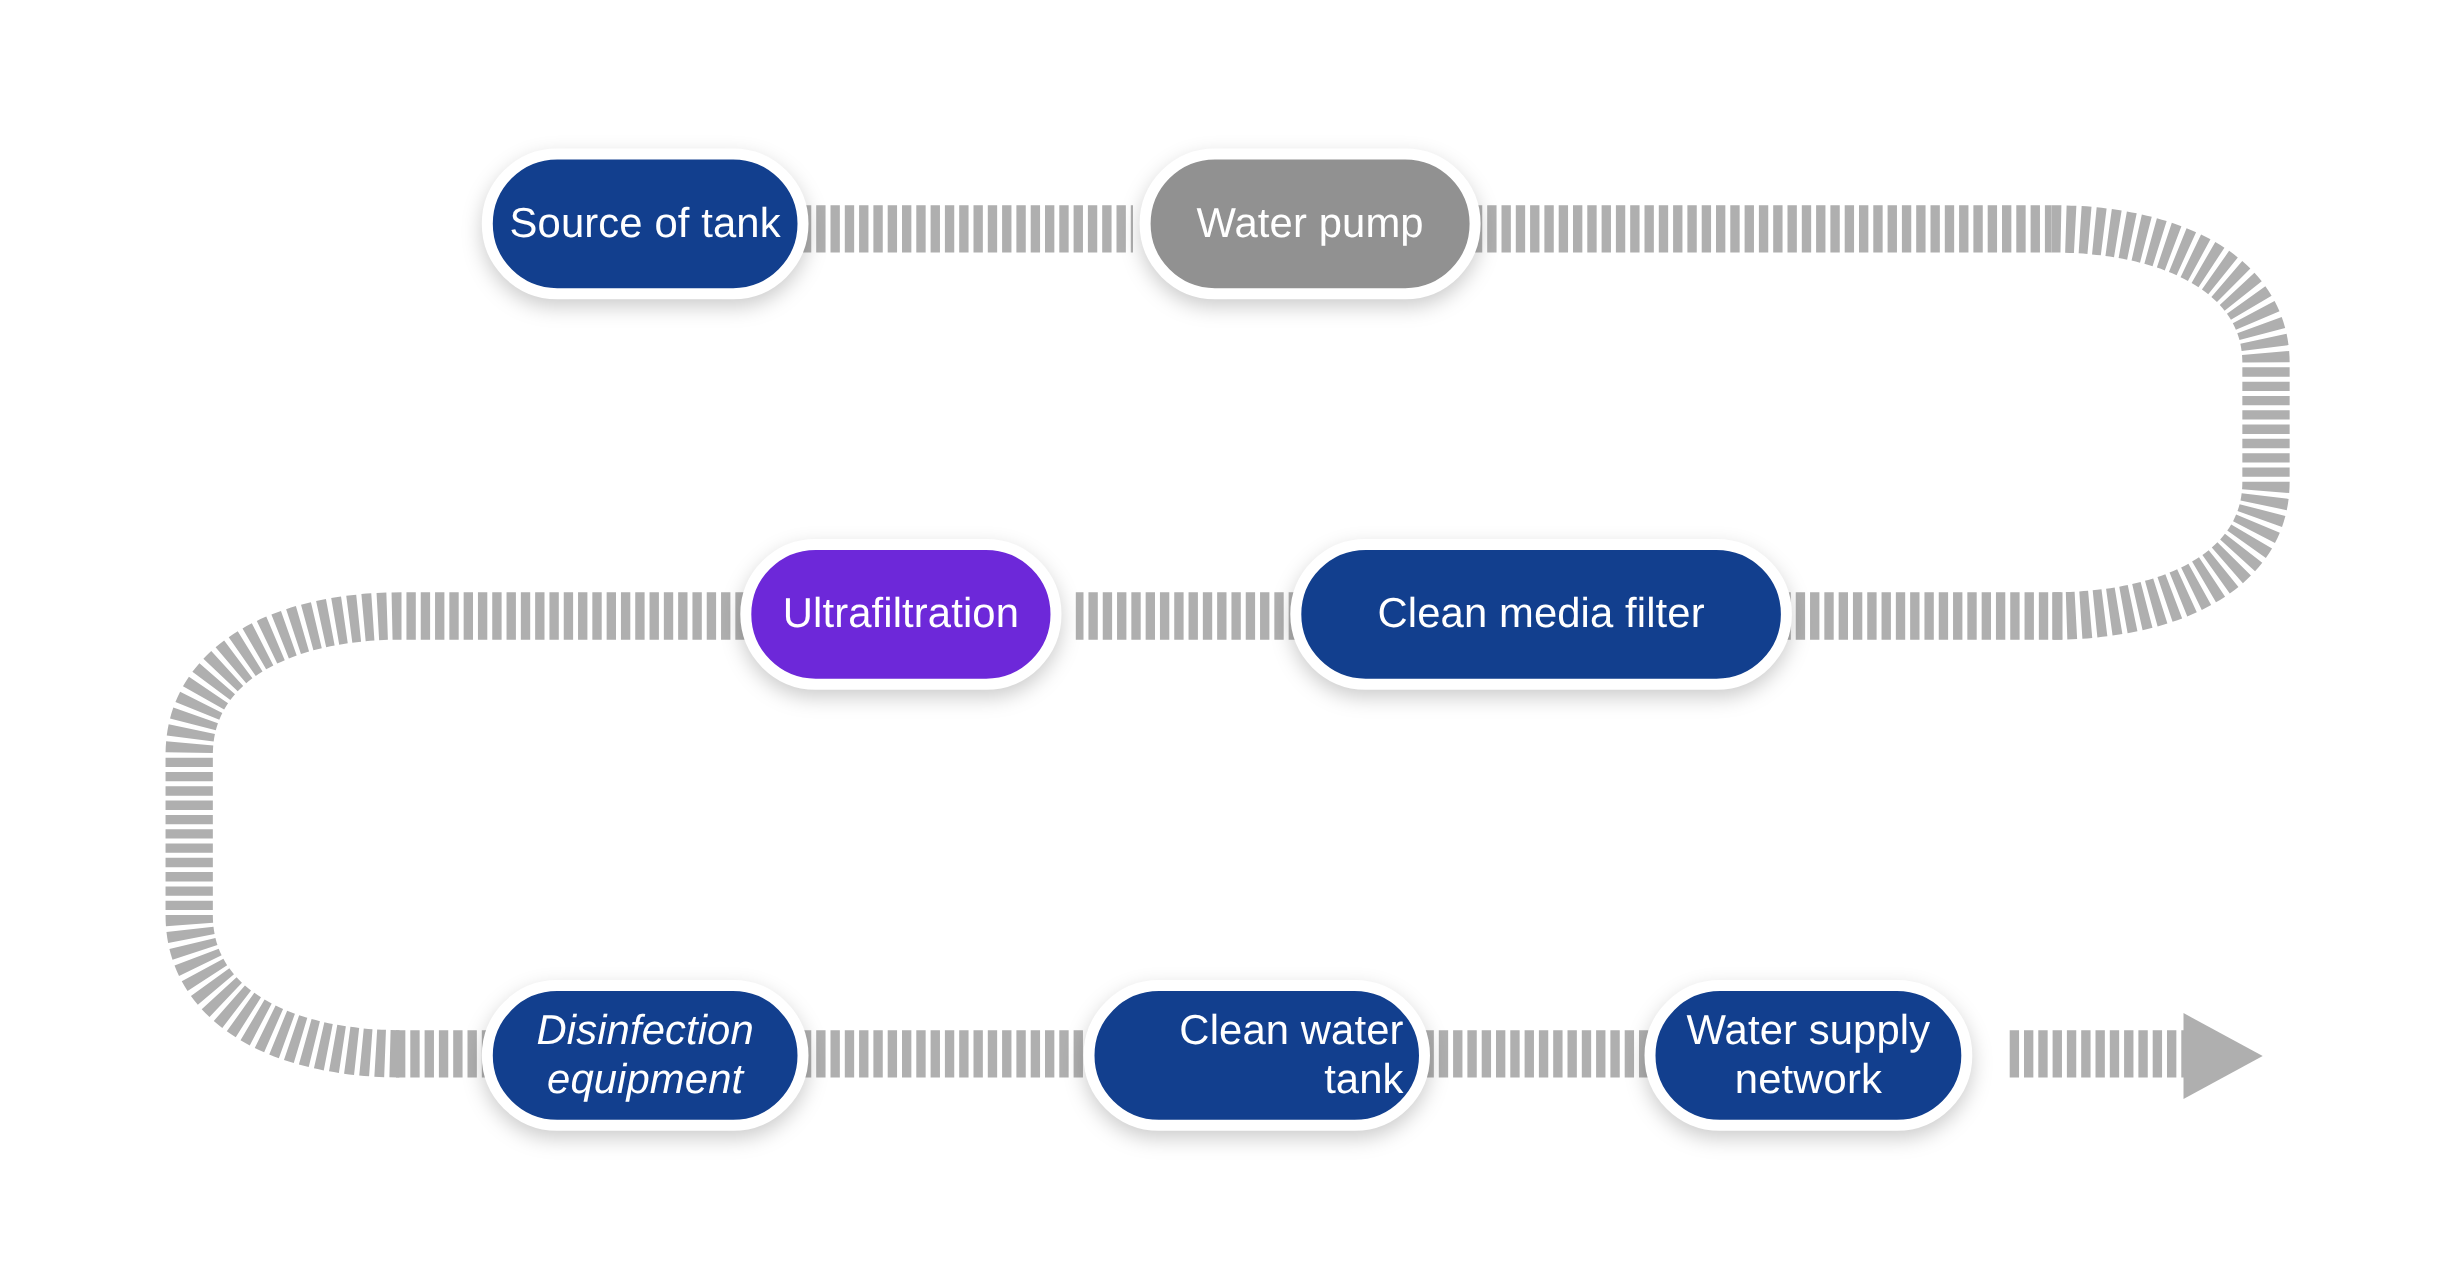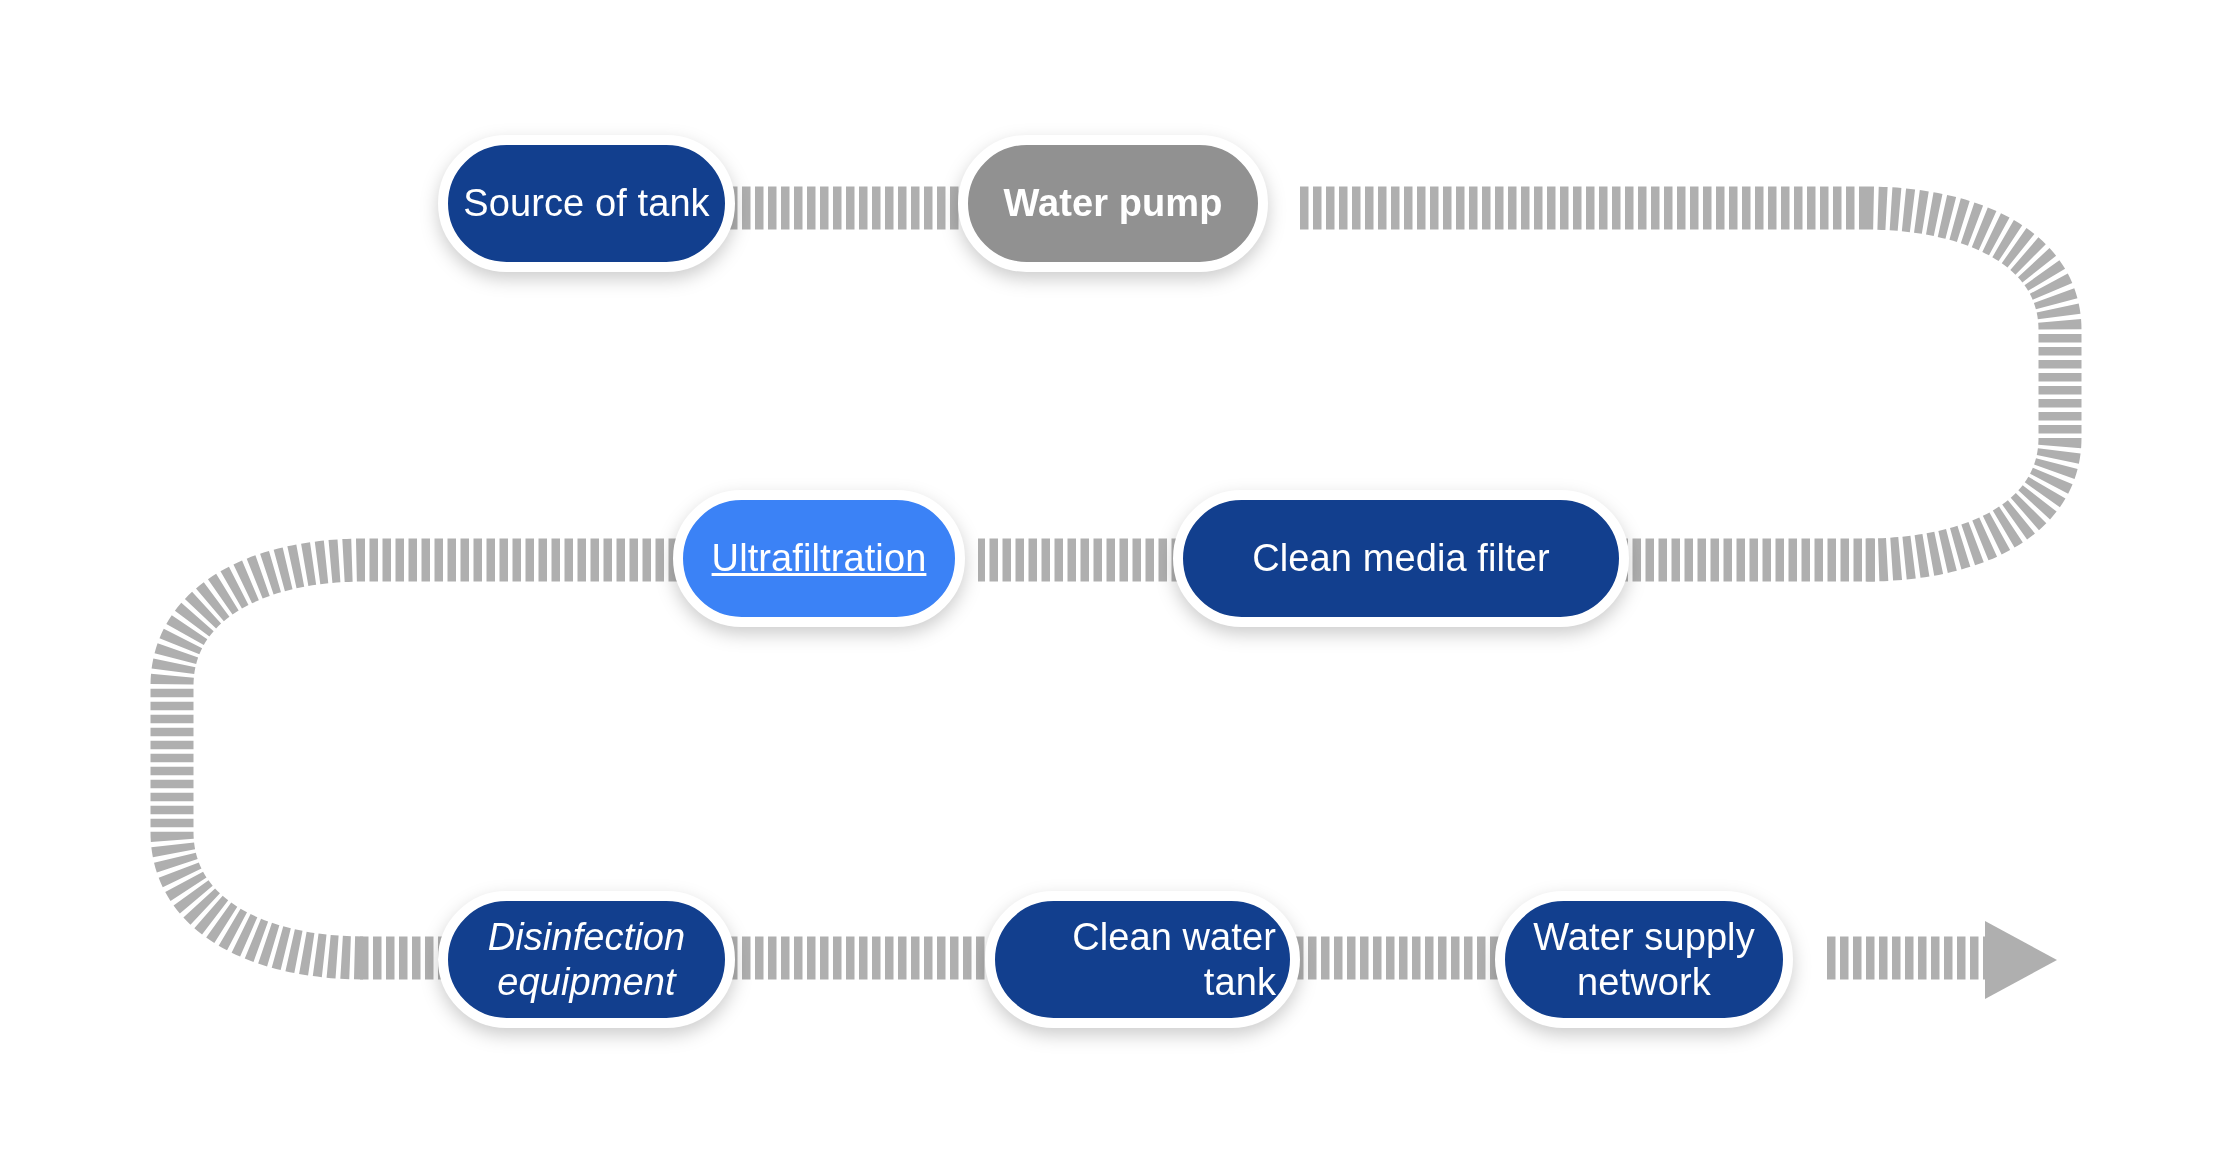--- a/index.html
+++ b/index.html
@@ -101,29 +101,29 @@
       <path d="M 1827 958 L 1990 958"></path>
     </g>
 
     <polygon points="1985,921 1985,999 2057,960" fill="#AFAFAF"></polygon>
   </svg>
 
   <div class="node" style="left:438px; top:135px; width:297px; height:137px; background:#123F8E;">
     <span class="lbl">Source of tank</span>
   </div>
 
-  <div class="node" style="left:958px; top:135px; width:310px; height:137px; background:#919191;font-weight:bold;">
+  <div class="node" style="left:1036px; top:135px; width:310px; height:137px; background:#919191;">
     <span class="lbl">Water pump</span>
   </div>
 
   <div class="node" style="left:1173px; top:490px; width:456px; height:137px; background:#123F8E;">
     <span class="lbl">Clean media filter</span>
   </div>
 
-  <div class="node" style="left:673px; top:490px; width:292px; height:137px; background:#3b82f6;text-decoration:underline;">
+  <div class="node" style="left:673px; top:490px; width:292px; height:137px; background:#6d28d9;">
     <span class="lbl">Ultrafiltration</span>
   </div>
 
   <div class="node" style="left:438px; top:891px; width:297px; height:137px; background:#123F8E;font-style:italic;">
     <span class="lbl">Disinfection
 equipment</span>
   </div>
 
   <div class="node" style="left:985px; top:891px; width:315px; height:137px; background:#123F8E;text-align:right;">
     <span class="lbl">Clean water tank</span>

